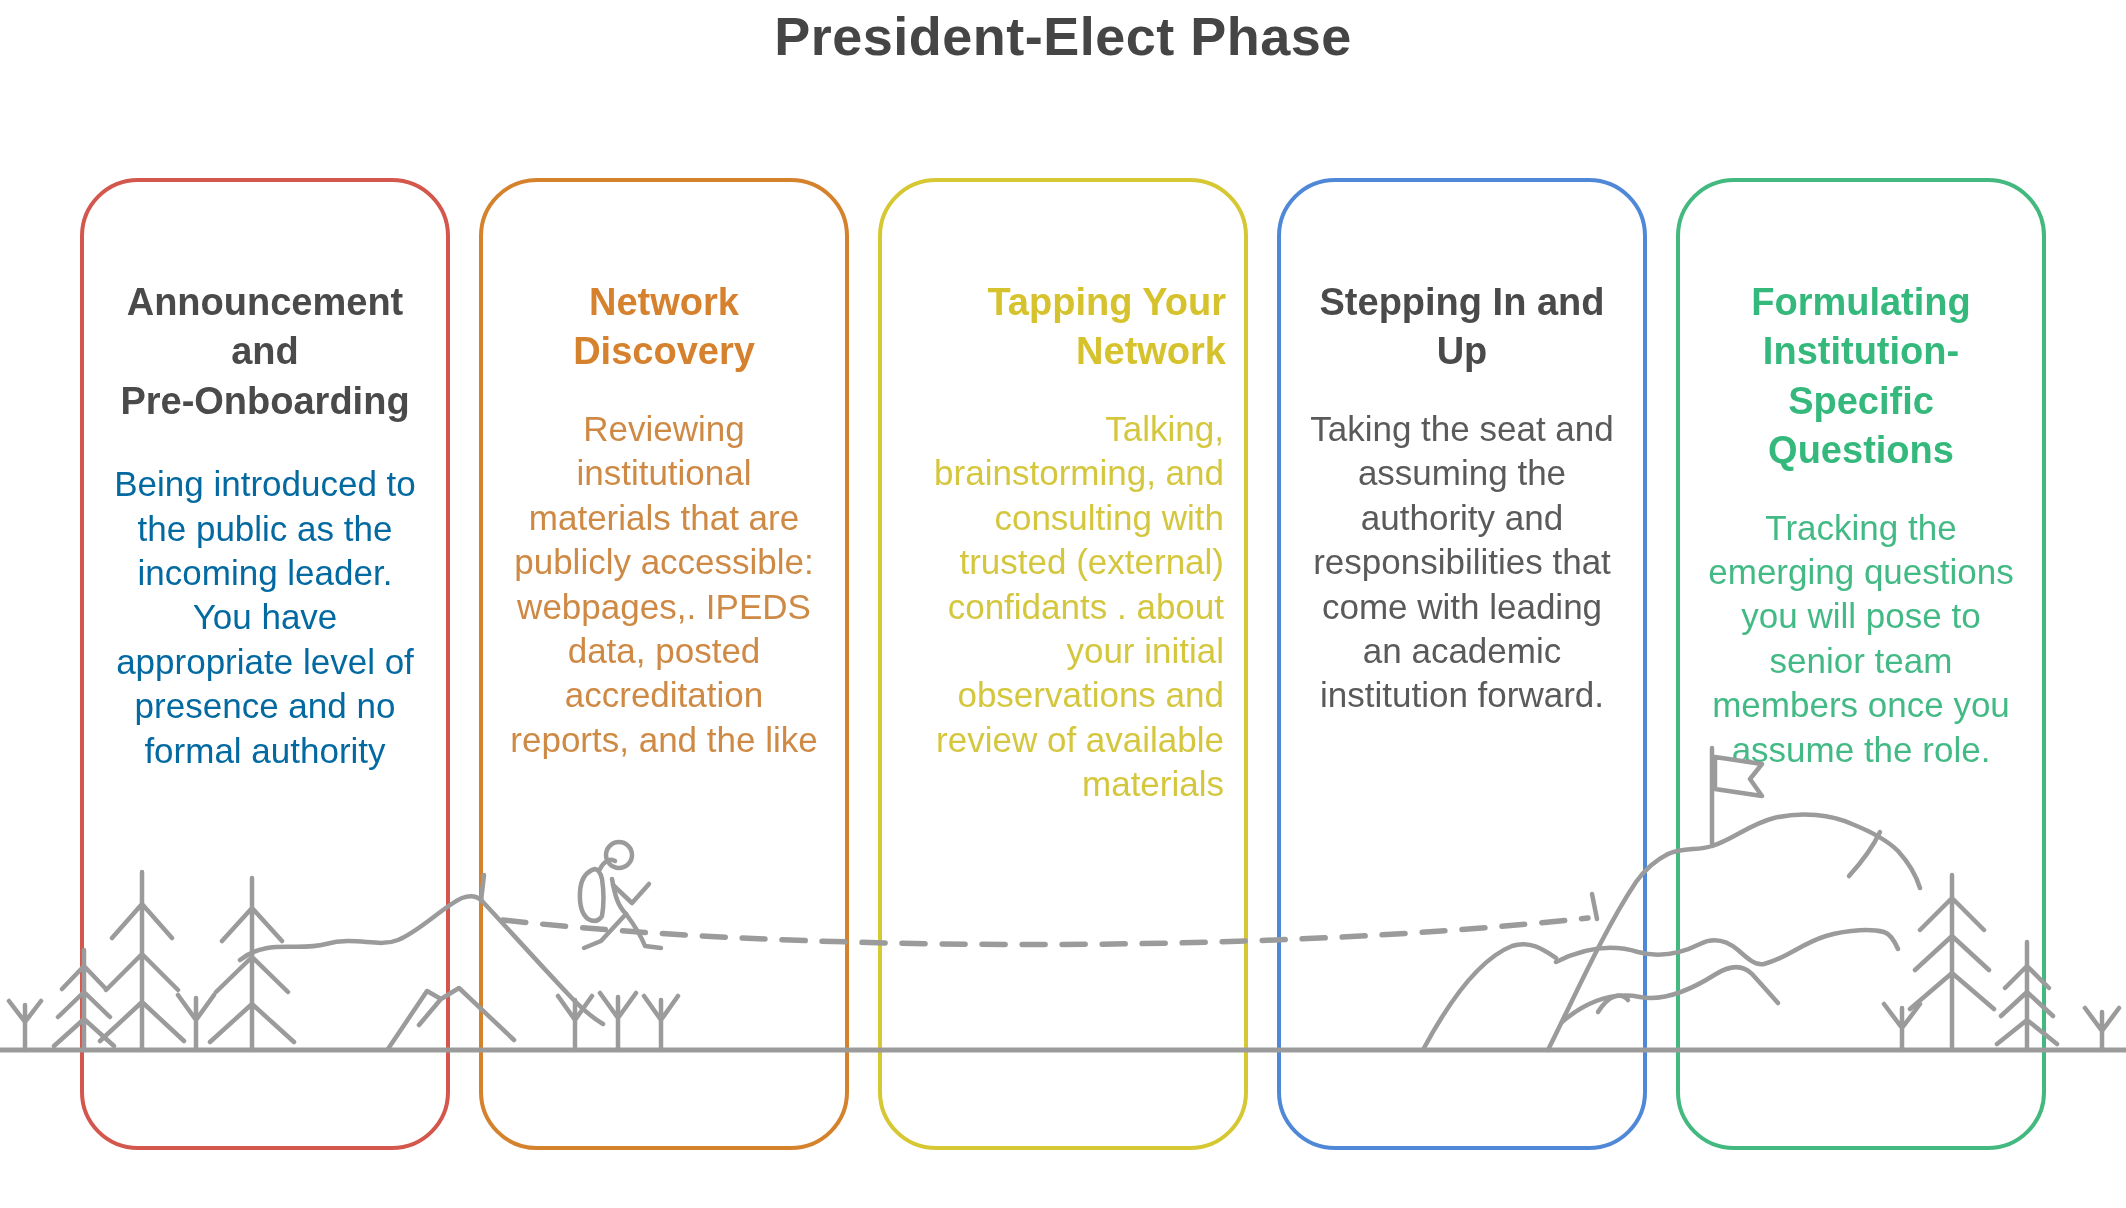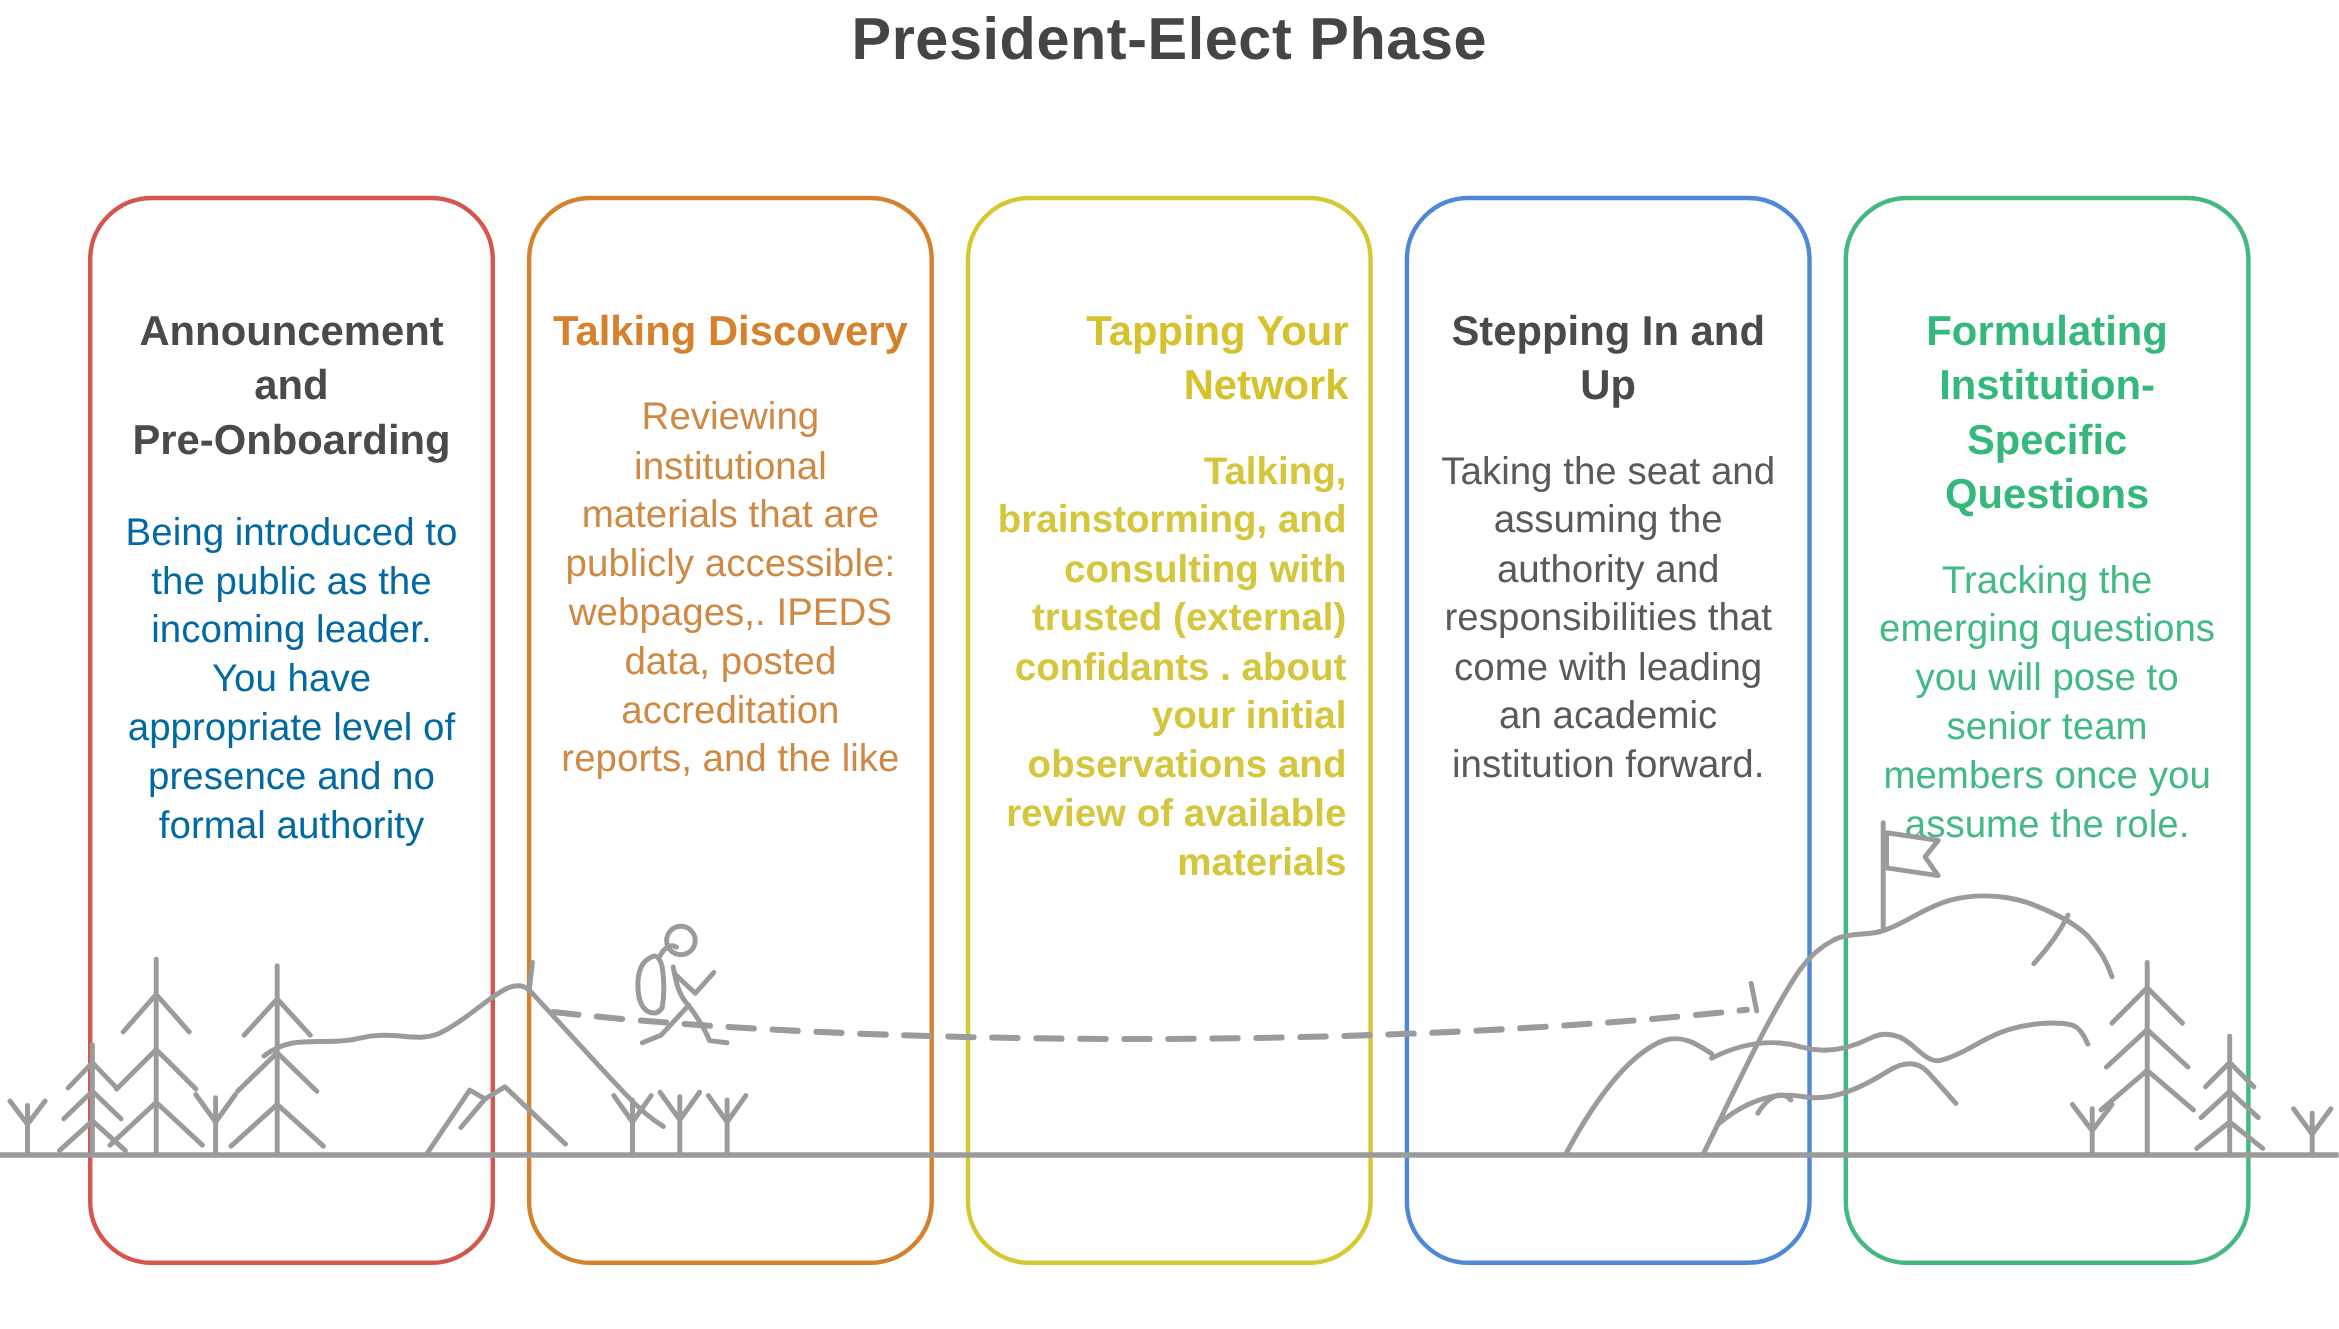--- a/index.html
+++ b/index.html
@@ -42,27 +42,27 @@
 <div class="page-title">President-Elect Phase</div>
 
 <div class="cards">
   <section class="card" style="border-color: rgb(212, 87, 78);">
     <h2 class="card-heading" style="color: rgb(74, 74, 74);">Announcement
 and
 Pre-Onboarding</h2>
     <p class="card-body" style="color: #0369a1; margin-top: 36px;">Being introduced to the public as the incoming leader. You have appropriate level of presence and no formal authority</p>
   </section>
   <section class="card" style="border-color: rgb(213, 130, 45);">
-    <h2 class="card-heading" style="color: rgb(213, 129, 45);">Talking Discovery</h2>
+    <h2 class="card-heading" style="color: rgb(213, 129, 45);">Network Discovery</h2>
     <p class="card-body" style="color: rgb(206, 138, 69);">Reviewing institutional materials that are publicly accessible: webpages,. IPEDS data, posted accreditation reports, and the like</p>
   </section>
   <section class="card" style="border-color: rgb(214, 200, 50); text-align: right;">
     <h2 class="card-heading" style="color: rgb(214, 194, 44);">Tapping Your
 Network</h2>
-    <p class="card-body" style="color: rgb(212, 199, 62); font-weight: bold;">Talking, brainstorming, and consulting with trusted (external) confidants . about your initial observations and review of available materials</p>
+    <p class="card-body" style="color: rgb(212, 199, 62);">Talking, brainstorming, and consulting with trusted (external) confidants . about your initial observations and review of available materials</p>
   </section>
   <section class="card" style="border-color: rgb(80, 136, 216);">
     <h2 class="card-heading" style="color: rgb(74, 74, 74);">Stepping In and
 Up</h2>
     <p class="card-body" style="color: rgb(90, 90, 90);">Taking the seat and assuming the authority and responsibilities that come with leading an academic institution forward.</p>
   </section>
   <section class="card" style="border-color: rgb(67, 185, 127);">
     <h2 class="card-heading" style="color: rgb(53, 184, 123);">Formulating
 Institution-
 Specific

